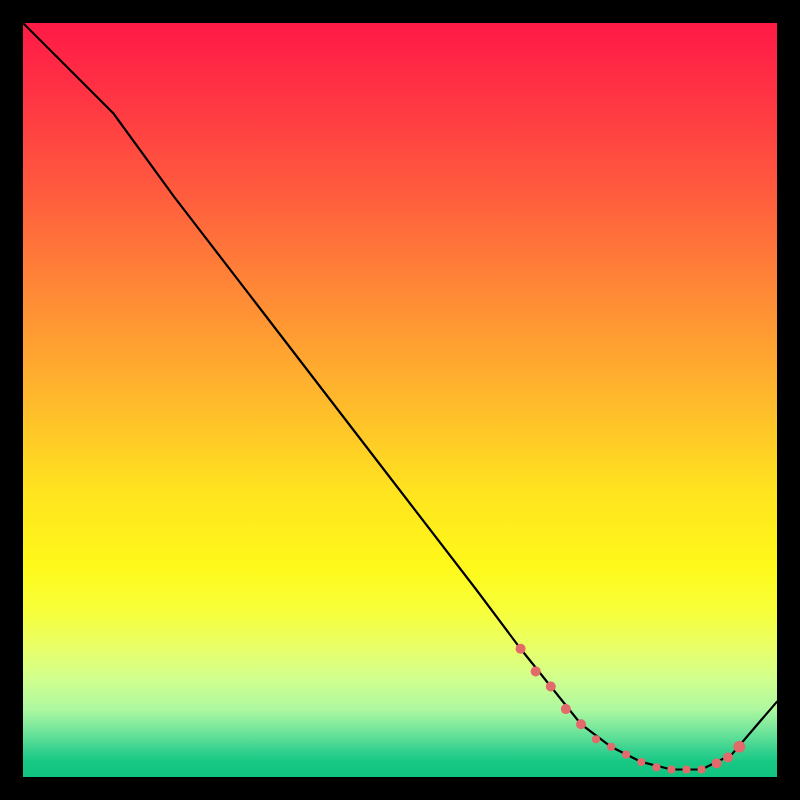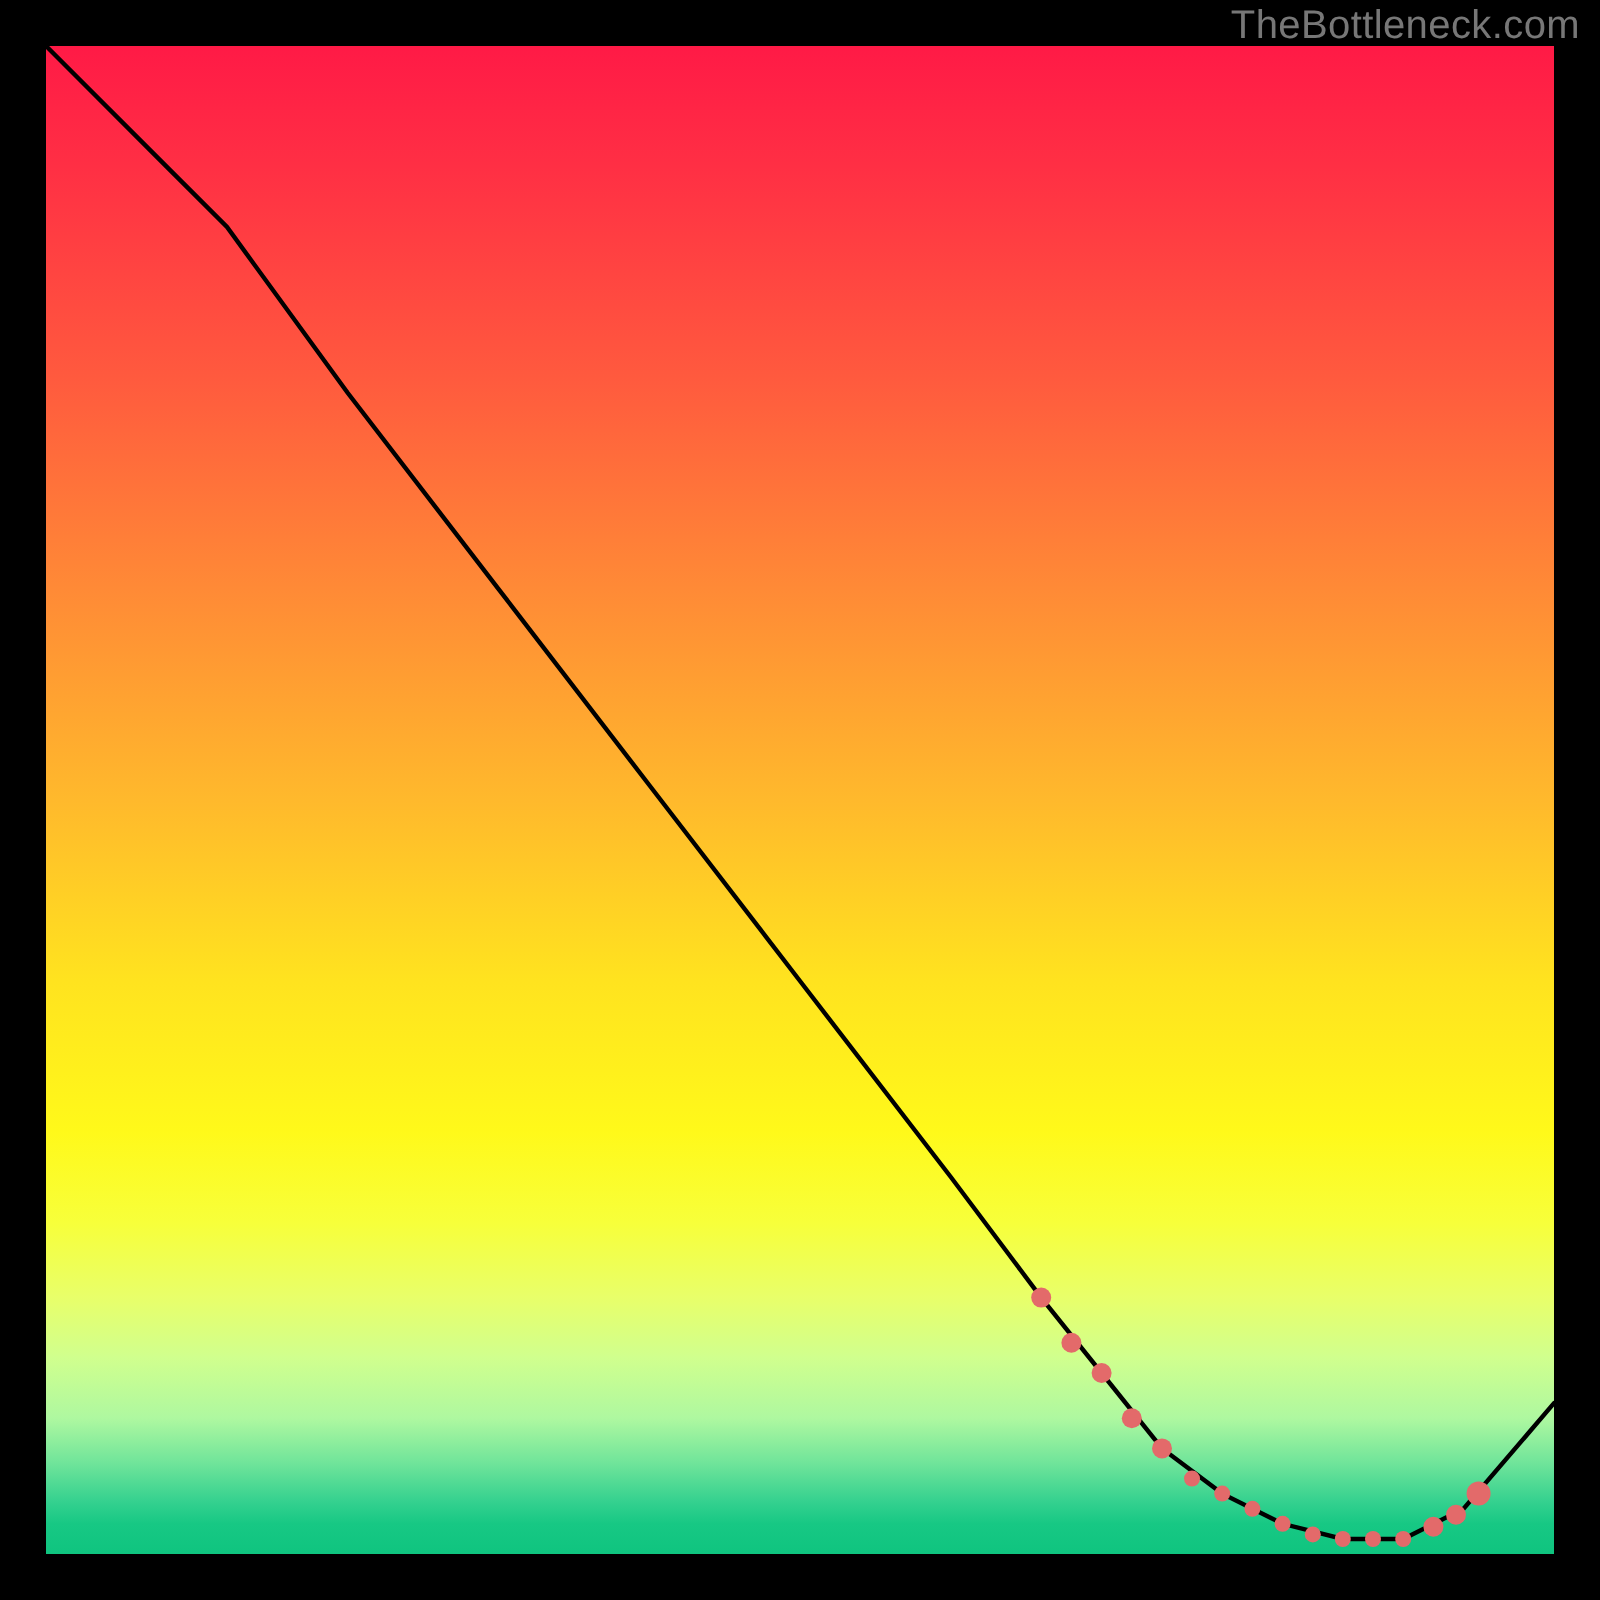--- a/index.html
+++ b/index.html
@@ -58,21 +58,20 @@
     top: 0;
     width: 754px;
     height: 754px;
     z-index: 2;
   }
 </style>
 </head>
 <body>
 
 <div class="stage">
-  <div class="watermark">TheBottleneck.com</div>
 
   <div class="plot">
     <svg class="curve" viewBox="0 0 754 754" preserveAspectRatio="none">
       <path fill="none" stroke="#000000" stroke-width="2.2" stroke-linecap="round" d="M0.0 0.0 L60.3 60.3 L90.5 90.5 L150.8 173.4 L226.2 271.4 L301.6 369.5 L377.0 467.5 L452.4 565.5 L497.6 625.8 L527.8 663.5 L558.0 701.2 L588.1 723.8 L618.3 738.9 L648.4 746.5 L678.6 746.5 L708.8 731.4 L754.0 678.6" id="curve-path"></path>
       <g id="markers">
           <circle cx="497.6" cy="625.8" r="5" fill="#e36a6a"></circle>
           <circle cx="512.7" cy="648.4" r="5" fill="#e36a6a"></circle>
           <circle cx="527.8" cy="663.5" r="5" fill="#e36a6a"></circle>
           <circle cx="542.9" cy="686.1" r="5" fill="#e36a6a"></circle>
           <circle cx="558.0" cy="701.2" r="5" fill="#e36a6a"></circle>

